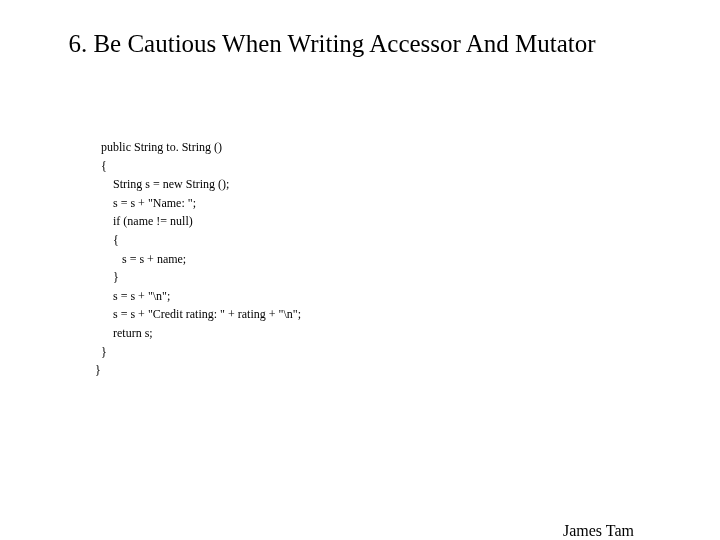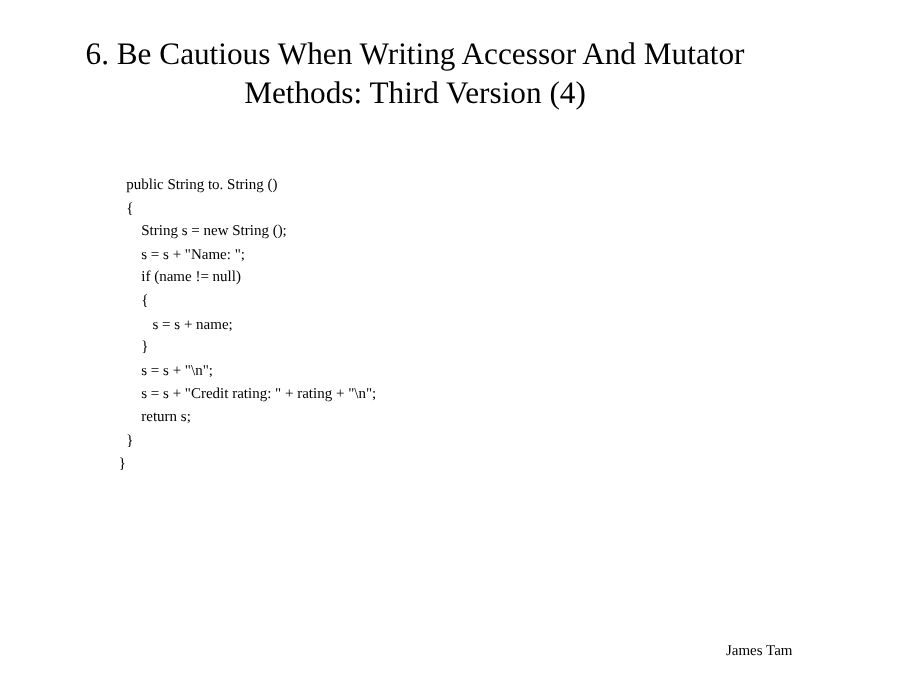--- a/index.html
+++ b/index.html
@@ -30,31 +30,30 @@
     position: absolute;
     left: 95px;
     top: 138px;
     font-size: 12px;
     line-height: 1.55;
     white-space: pre;
   }
   .footer {
     position: absolute;
     right: 30px;
-    bottom: 12px;
-    font-size: 12px;
+    bottom: 0;
+    font-size: 16px;
   }
 </style>
 </head>
 <body>
 
 <div class="slide">
   <div class="title">
     <span>6. Be Cautious When Writing Accessor And Mutator</span><br>
-    <span>Methods: Third Version (4)</span>
   </div>
 
   <div class="code-block">  public String to. String ()
   {
       String s = new String ();
       s = s + "Name: ";
       if (name != null)
       {
          s = s + name;
       }

